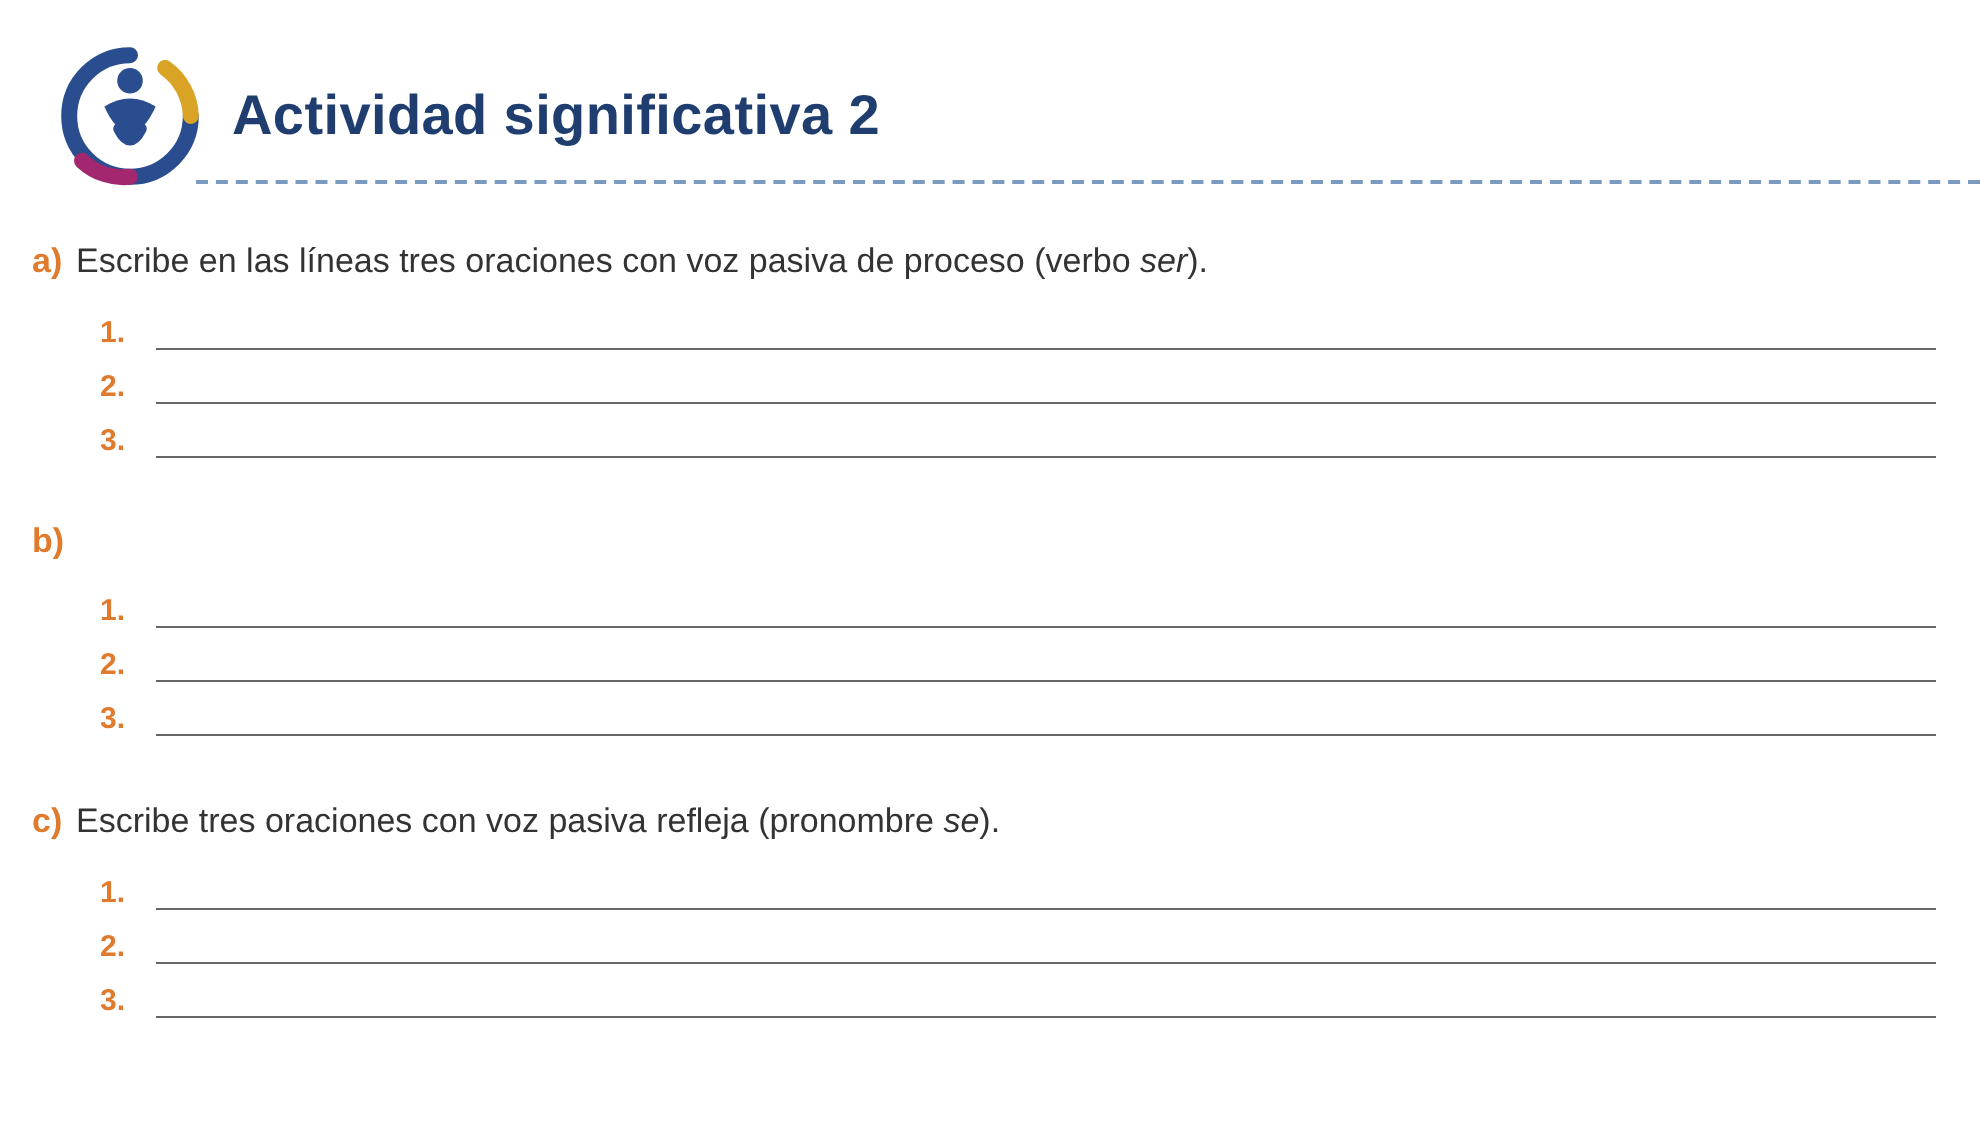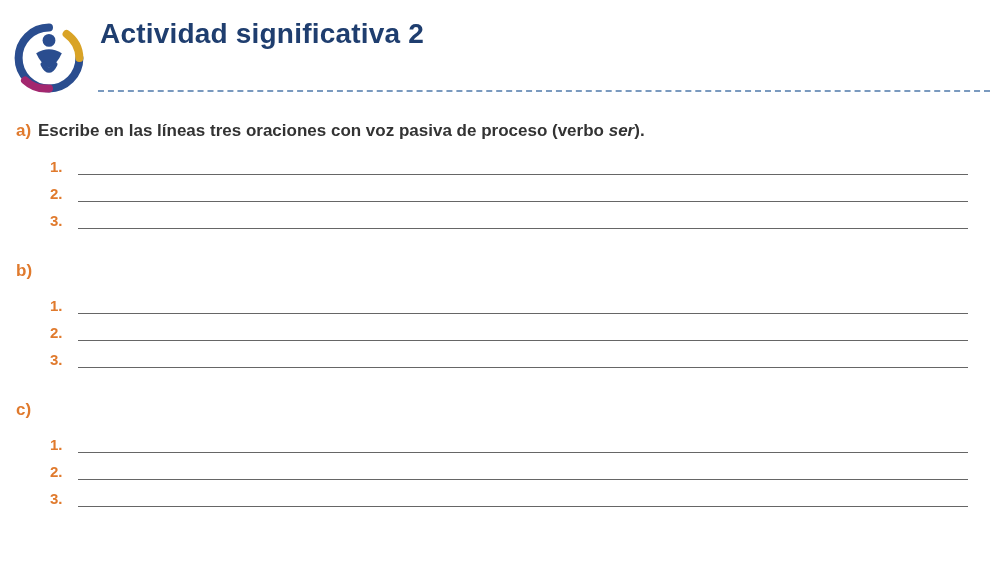--- a/index.html
+++ b/index.html
@@ -7,23 +7,23 @@
       font-family: Arial, Helvetica, sans-serif;
       background: #fff;
       width: 990px;
       height: 572px;
       position: relative;
       padding: 18px 0 0 0;
       overflow: hidden;
     }
     .header-row {
       display: flex;
-      align-items: flex-start;
+      align-items: center;
       margin-bottom: 4px;
-      padding-left: 8px;
+      padding-left: 24px;
     }
     .logo-box {
       width: 82px;
       height: 80px;
       position: relative;
       flex-shrink: 0;
     }
     .title {
       color: #1f3e6f;
       font-size: 28px;
@@ -55,21 +55,20 @@
       color: #e07a2d;
       font-weight: 700;
       font-size: 17px;
       width: 22px;
       flex-shrink: 0;
     }
     .prompt-text {
       color: #333;
       font-size: 17px;
       line-height: 1.3;
-      font-weight: bold;
     }
     .prompt-text em { font-style: italic; }
     .lines-block {
       padding-left: 34px;
     }
     .line-row {
       display: flex;
       align-items: flex-end;
       margin-bottom: 10px;
     }
@@ -147,20 +146,23 @@
       <div class="line-row">
         <span class="line-num">3.</span>
         <span class="write-line"></span>
       </div>
     </div>
   </div>
 
   <div class="section">
     <div class="prompt-row">
       <span class="prompt-letter">c)</span>
+      <span class="prompt-text">
+        <span>Escribe tres oraciones con voz pasiva refleja (pronombre </span><em>se</em><span>).</span>
+      </span>
     </div>
     <div class="lines-block">
       <div class="line-row">
         <span class="line-num">1.</span>
         <span class="write-line"></span>
       </div>
       <div class="line-row">
         <span class="line-num">2.</span>
         <span class="write-line"></span>
       </div>

